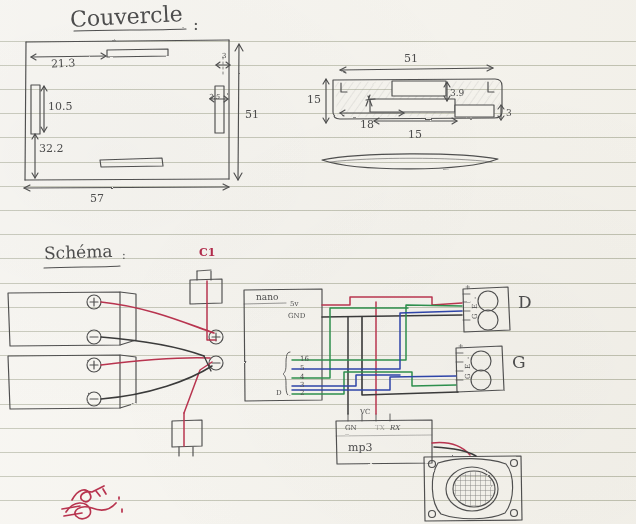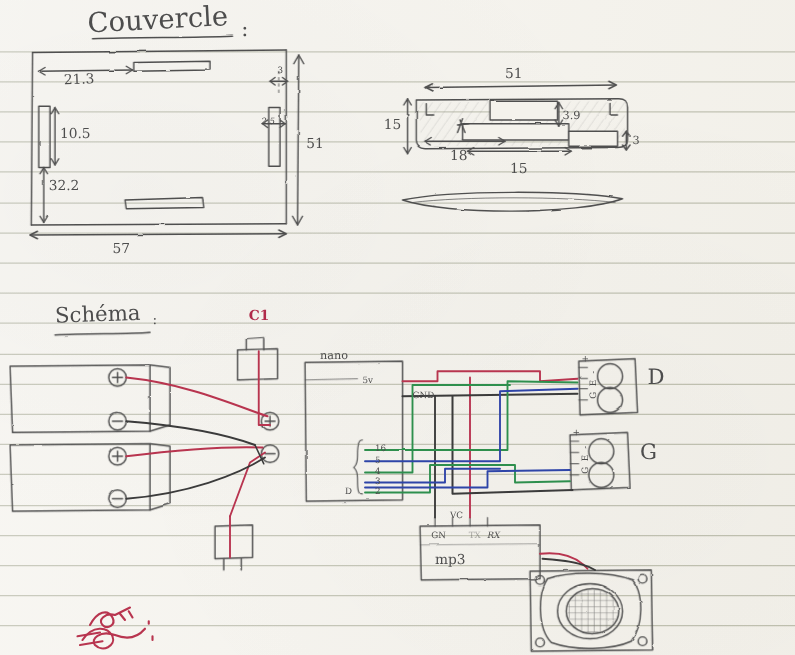--- a/index.html
+++ b/index.html
@@ -398,23 +398,23 @@
 
   <div class="lbl md" style="left:404px;top:52px;">51</div>
   <div class="lbl md" style="left:307px;top:93px;">15</div>
   <div class="lbl sm" style="left:450px;top:88px;">3.9</div>
   <div class="lbl sm" style="left:506px;top:108px;">3</div>
   <div class="lbl md" style="left:360px;top:118px;">18</div>
   <div class="lbl md" style="left:408px;top:128px;">15</div>
 
   <div class="lbl md red" style="left:199px;top:246px;font-weight:bold;">C1</div>
 
-  <div class="lbl sm" style="left:256px;top:280px;">nano</div>
+  <div class="lbl sm" style="left:256px;top:292px;">nano</div>
   <div class="lbl tiny" style="left:290px;top:300px;">5v</div>
-  <div class="lbl tiny" style="left:288px;top:312px;margin-left:42px;">GND</div>
+  <div class="lbl tiny" style="left:288px;top:312px;">GND</div>
 
   <div class="lbl tiny" style="left:276px;top:389px;">D</div>
   <div class="lbl tiny rot" style="left:300px;top:355px;">16</div>
   <div class="lbl tiny rot" style="left:300px;top:364px;">5</div>
   <div class="lbl tiny rot" style="left:300px;top:373px;">4</div>
   <div class="lbl tiny rot" style="left:300px;top:381px;">3</div>
   <div class="lbl tiny rot" style="left:300px;top:389px;">2</div>
 
   <div class="lbl md" style="left:348px;top:441px;">mp3</div>
   <div class="lbl tiny" style="left:345px;top:424px;">GN</div>

